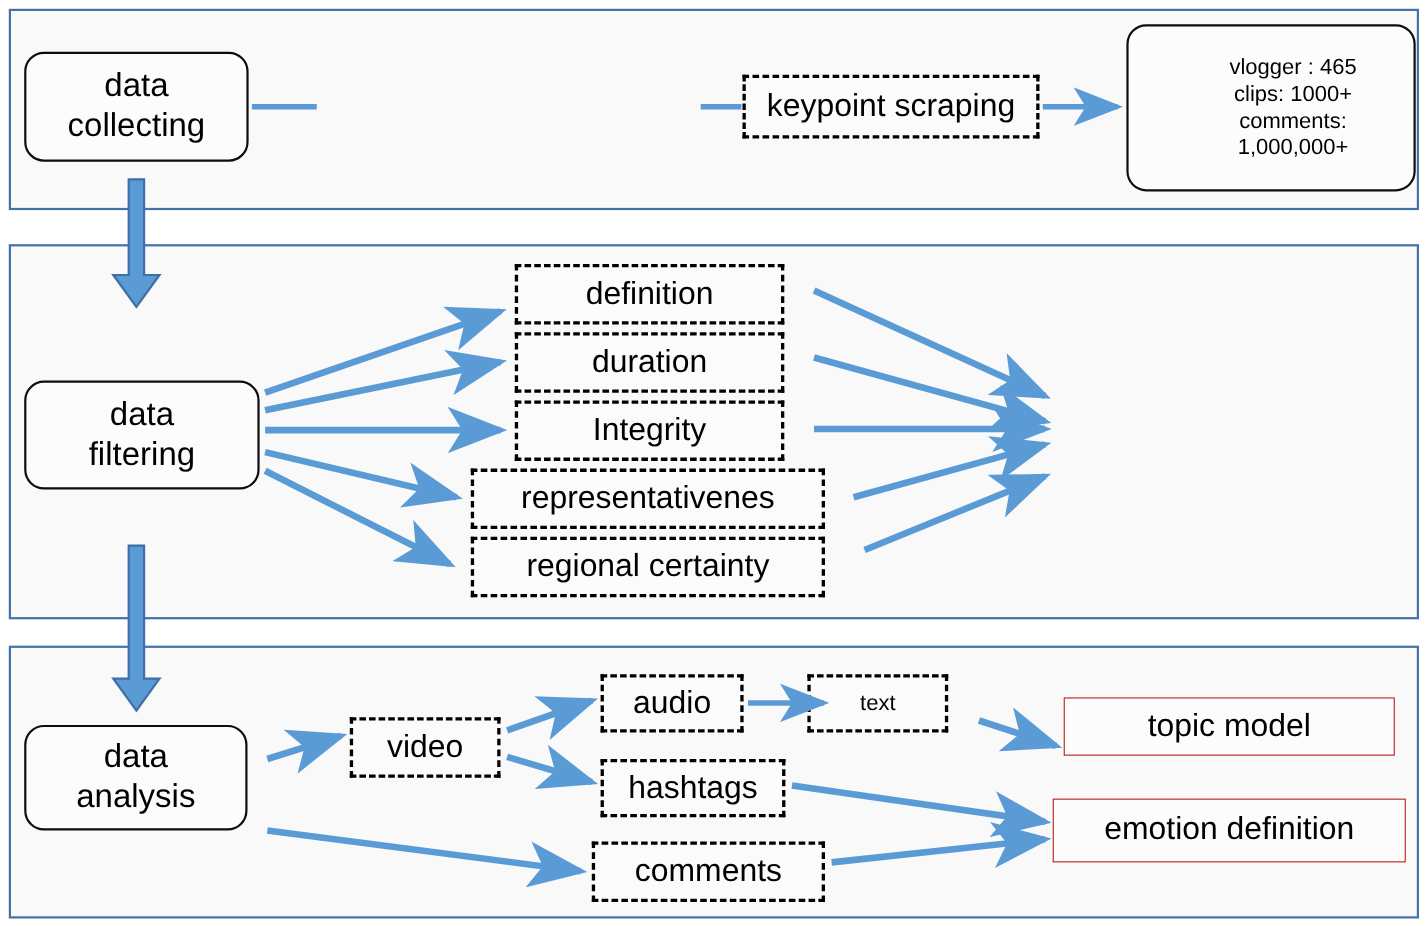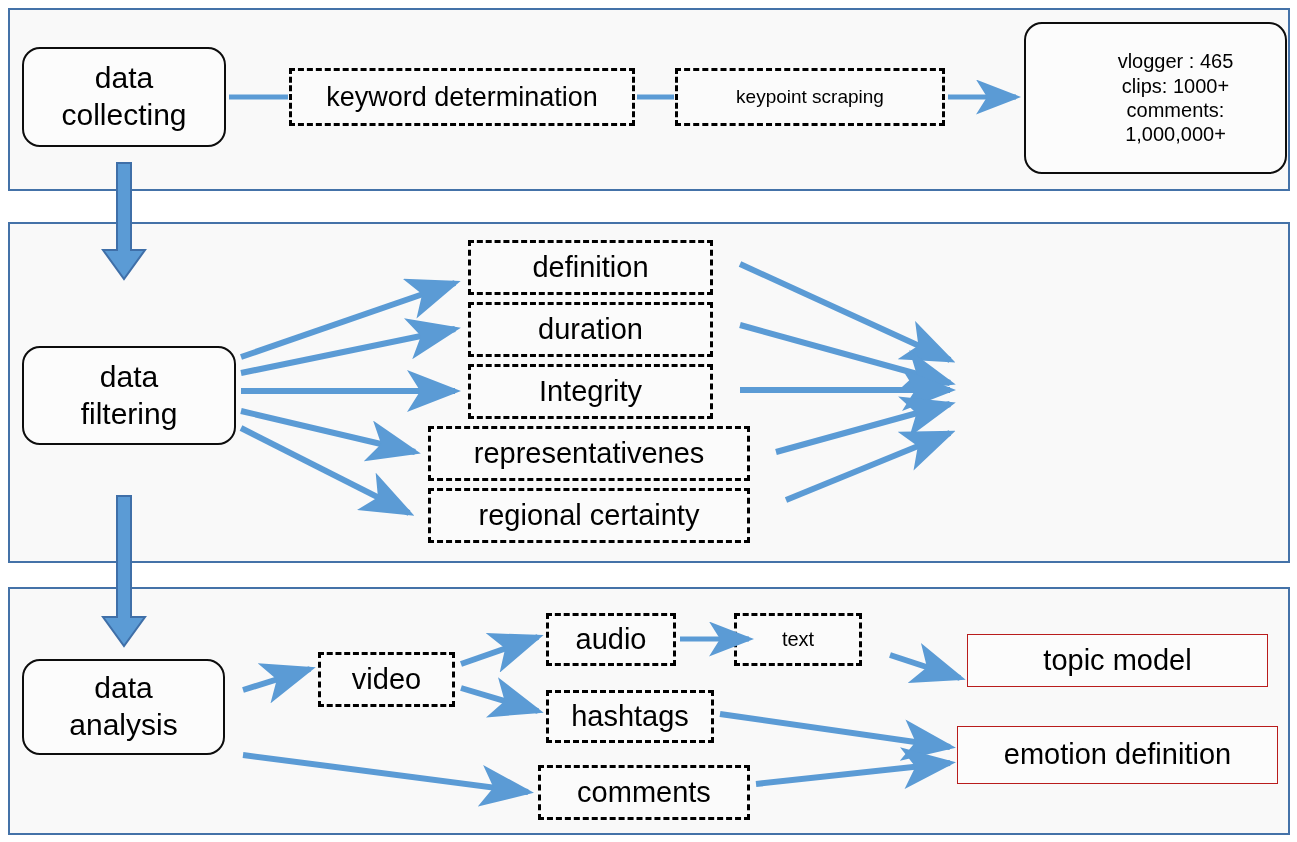--- a/index.html
+++ b/index.html
@@ -60,23 +60,22 @@
 </head>
 <body>
 
 <div id="canvas">
 
   <div class="panel" style="left:8px; top:8px; width:1282px; height:183px;"></div>
 
   <div class="node rounded" style="left:22px; top:47px; width:204px; height:100px; font-size:30px;">data
 collecting</div>
 
-  <div class="node dashed" style="left:289px; top:68px; width:346px; height:58px; font-size:27px;">keyword determination</div>
 
-  <div class="node dashed" style="left:675px; top:68px; width:270px; height:58px; font-size:19px;">keypoint scraping</div>
+  <div class="node dashed" style="left:675px; top:68px; width:270px; height:58px; font-size:29px;">keypoint scraping</div>
 
   <div class="node rounded" style="left:1024px; top:22px; width:263px; height:152px; font-size:20px;padding-left:40px;">vlogger : 465
 clips: 1000+
 comments:
 1,000,000+</div>
 
   <div class="panel" style="left:8px; top:222px; width:1282px; height:341px;"></div>
 
   <div class="node rounded" style="left:22px; top:346px; width:214px; height:99px; font-size:30px;">data
 filtering</div>

